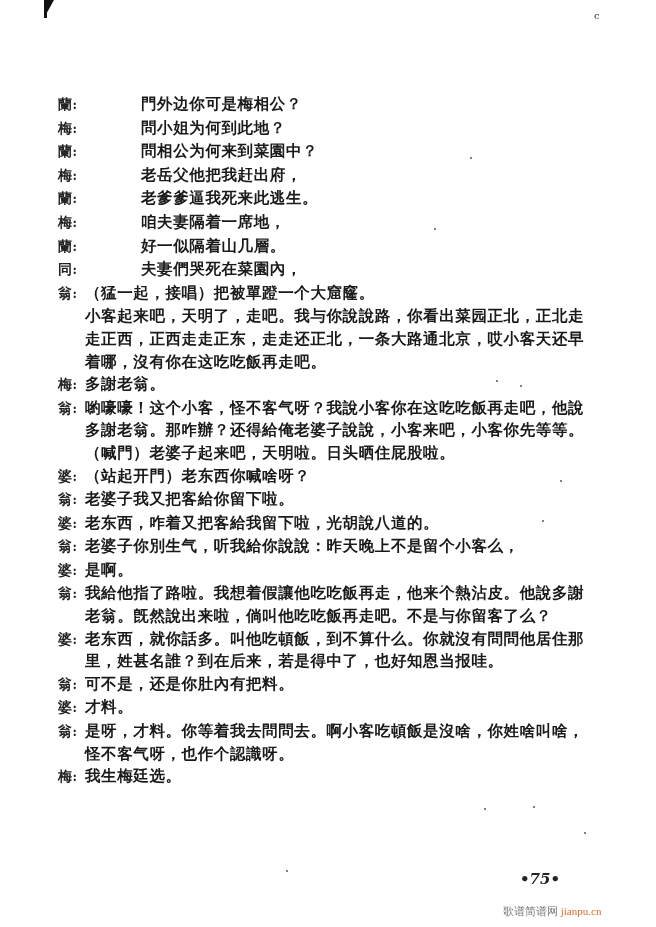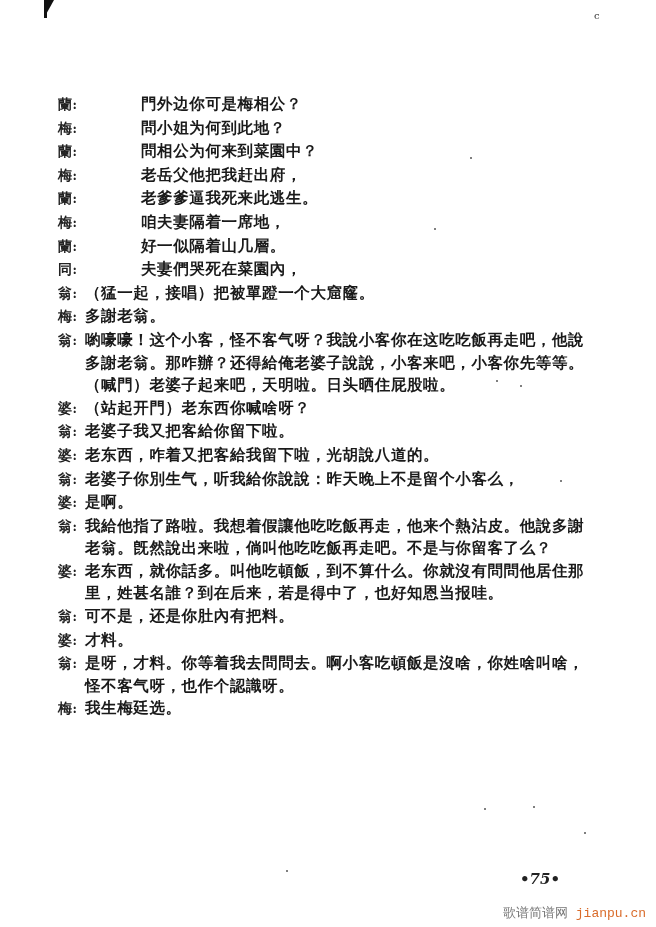--- a/index.html
+++ b/index.html
@@ -16,21 +16,21 @@
   .script { position: absolute; left: 58px; top: 93px; width: 540px; }
   .line { display: flex; font-size: 15.5px; line-height: 22.6px; letter-spacing: 0.6px; }
   .speaker { width: 27px; flex: none; font-weight: bold; font-size: 14px; color: #222; }
   .speaker .colon { font-size: 12px; }
   .text { flex: 1; font-weight: bold; }
   .verse .text { padding-left: 56px; font-family: Liberation Serif, serif; }
   .cont .speaker { visibility: hidden; }
   .page-number {
     position: absolute; left: 520px; top: 863px; font-style: italic; font-size: 15px; font-weight: bold; color: #222; margin-top: 7px;
   }
-  .watermark { position: absolute; left: 503px; top: 904px; font-size: 13px; color: #777; font-family: Liberation Mono, monospace; }
+  .watermark { position: absolute; left: 503px; top: 904px; font-size: 11px; color: #777; font-family: Liberation Serif, serif; }
   .watermark .url { color: #d96b2a; }
   .speck { position: absolute; width: 2px; height: 2px; background: #555; border-radius: 1px; }
 </style>
 </head>
 <body>
 
 <div class="corner-mark"></div>
 <div class="corner-mark-stem"></div>
 <div class="corner-dot">c</div>
 
@@ -63,20 +63,24 @@
       <span class="speaker"><span>蘭</span><span class="colon">:</span></span>
       <span class="text">好一似隔着山几層。</span>
     </div>
   <div class="line verse">
       <span class="speaker"><span>同</span><span class="colon">:</span></span>
       <span class="text">夫妻們哭死在菜園內，</span>
     </div>
   <div class="line prose">
       <span class="speaker"><span>翁</span><span class="colon">:</span></span>
       <span class="text">（猛一起，接唱）把被單蹬一个大窟窿。</span>
+    </div>
+  <div class="line cont">
+      <span class="speaker">翁:</span>
+      <span class="text">小客起来吧，天明了，走吧。我与你說說路，你看出菜园正北，正北走走正西，正西走走正东，走走还正北，一条大路通北京，哎小客天还早着哪，沒有你在这吃吃飯再走吧。</span>
     </div>
   <div class="line prose">
       <span class="speaker"><span>梅</span><span class="colon">:</span></span>
       <span class="text">多謝老翁。</span>
     </div>
   <div class="line prose">
       <span class="speaker"><span>翁</span><span class="colon">:</span></span>
       <span class="text">喲嚎嚎！这个小客，怪不客气呀？我說小客你在这吃吃飯再走吧，他說多謝老翁。那咋辦？还得給俺老婆子說說，小客来吧，小客你先等等。（喊門）老婆子起来吧，天明啦。日头晒住屁股啦。</span>
     </div>
   <div class="line prose">

